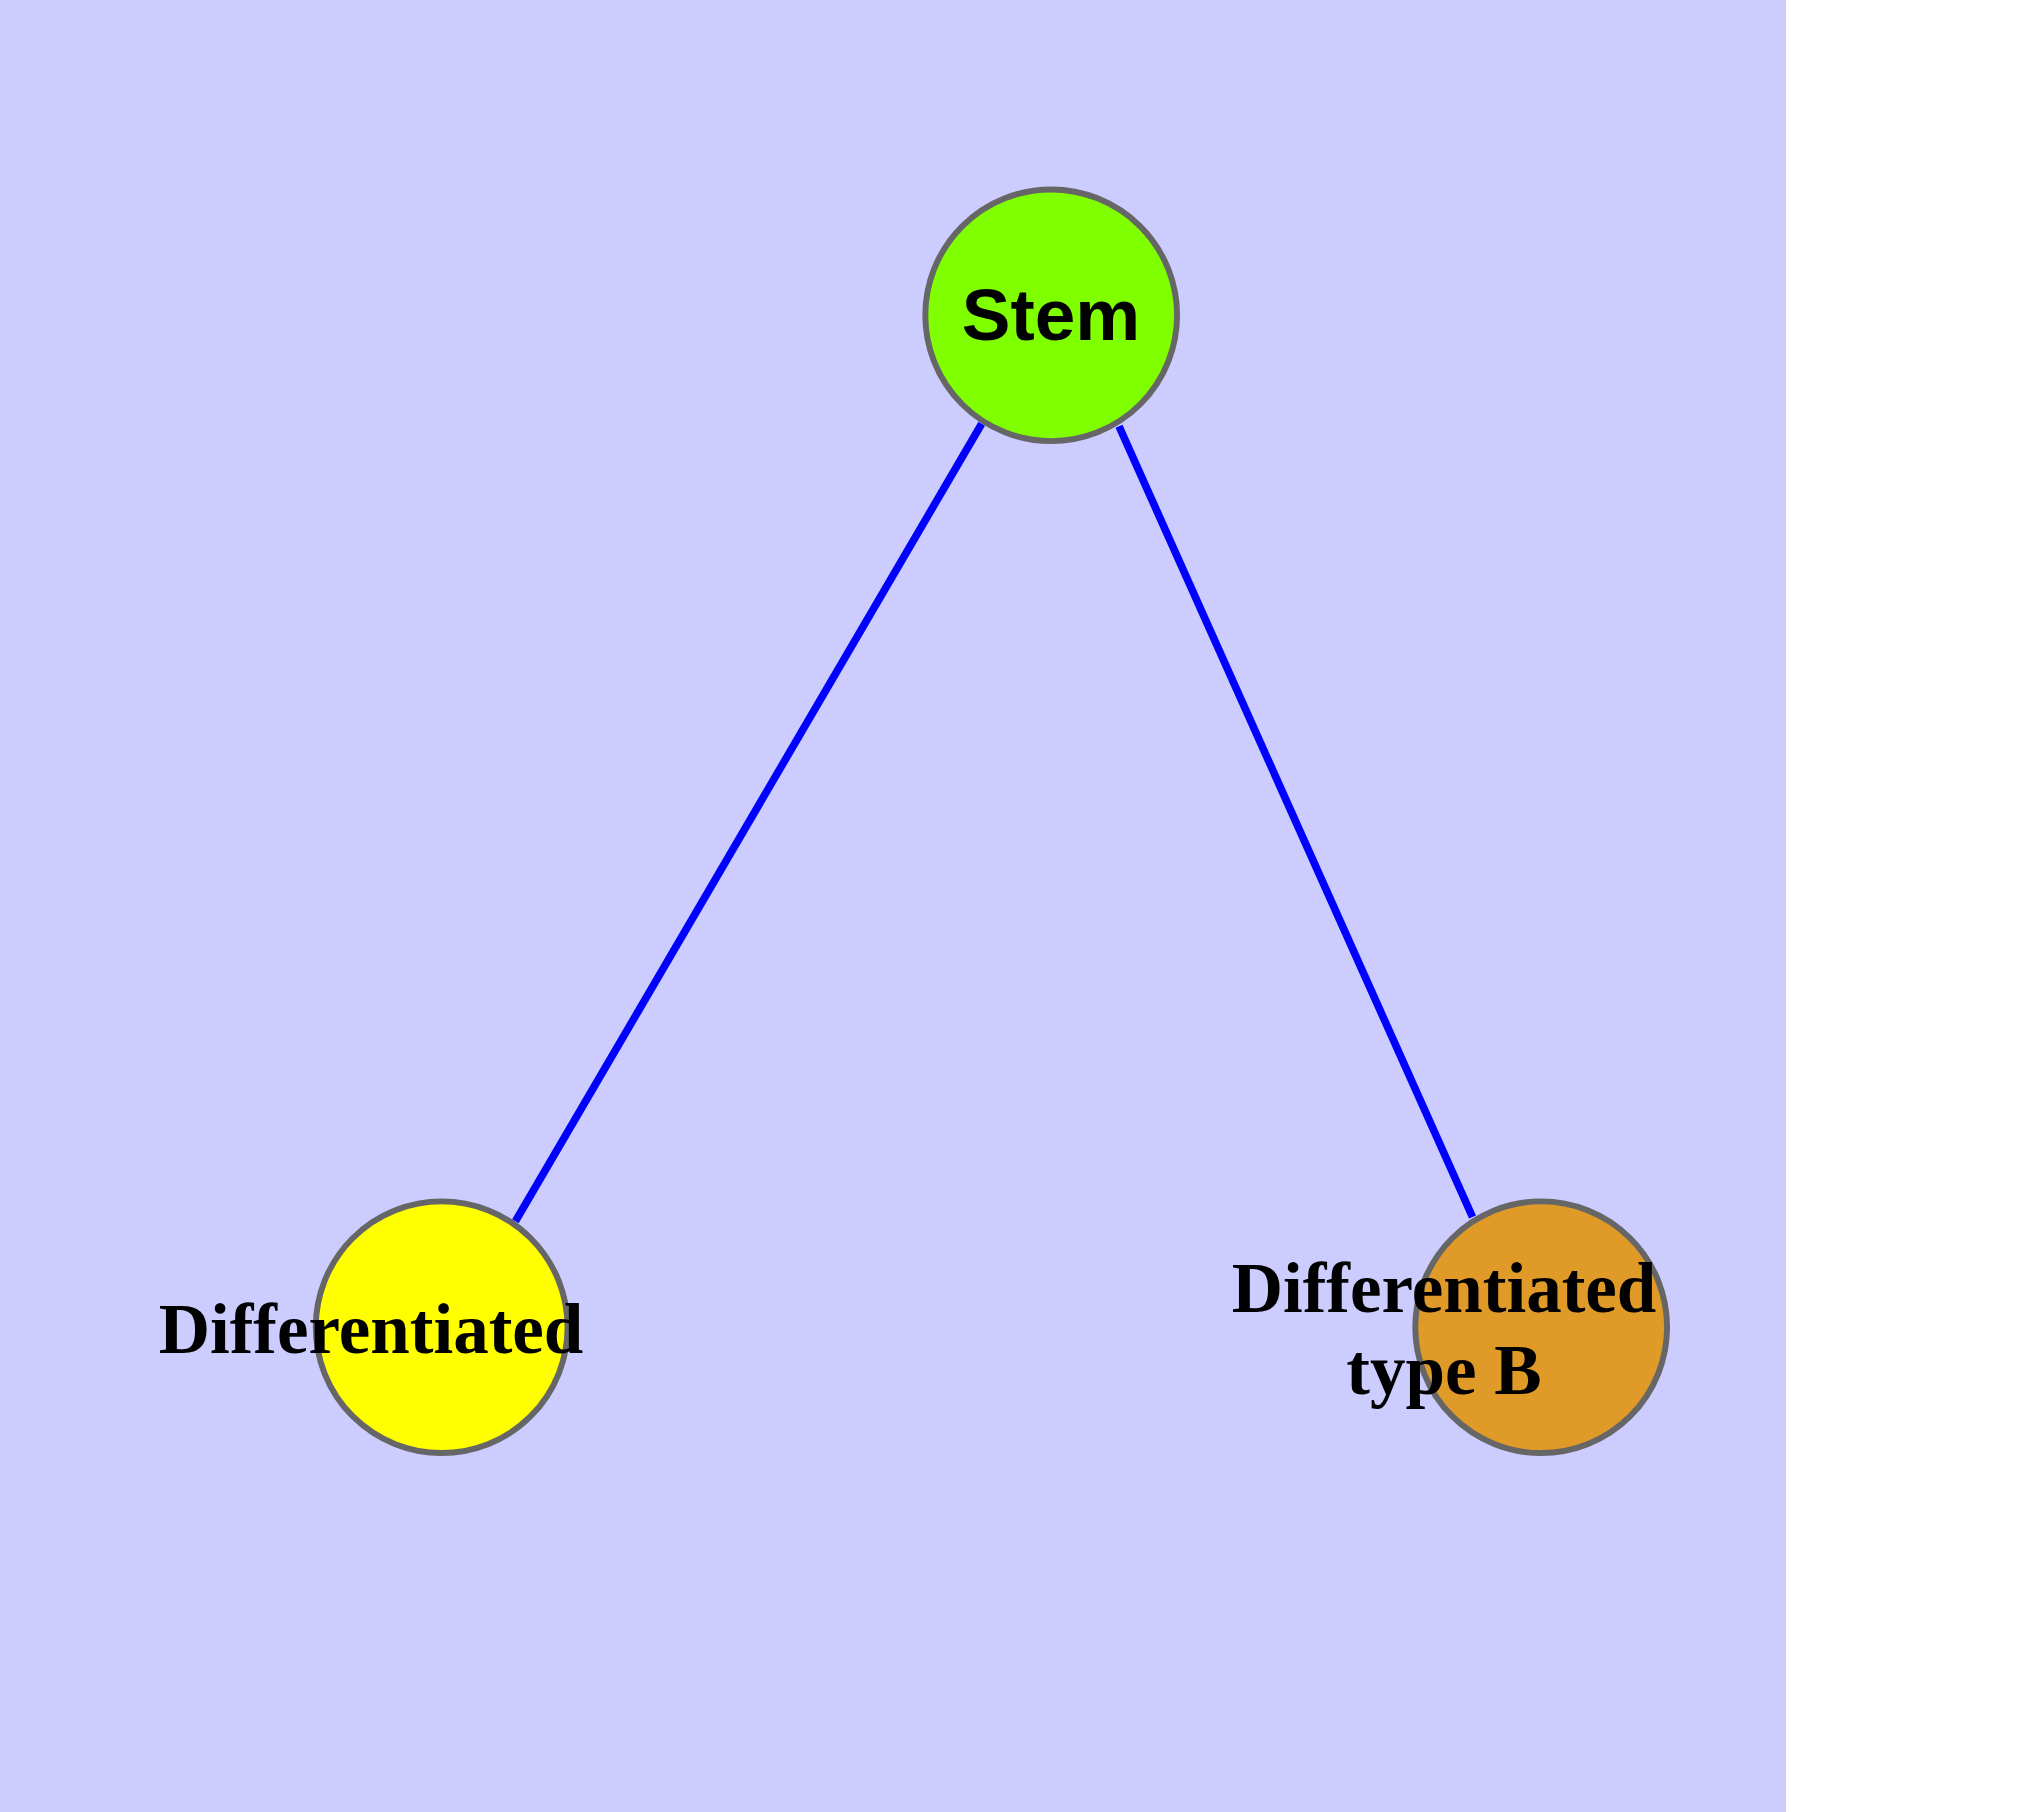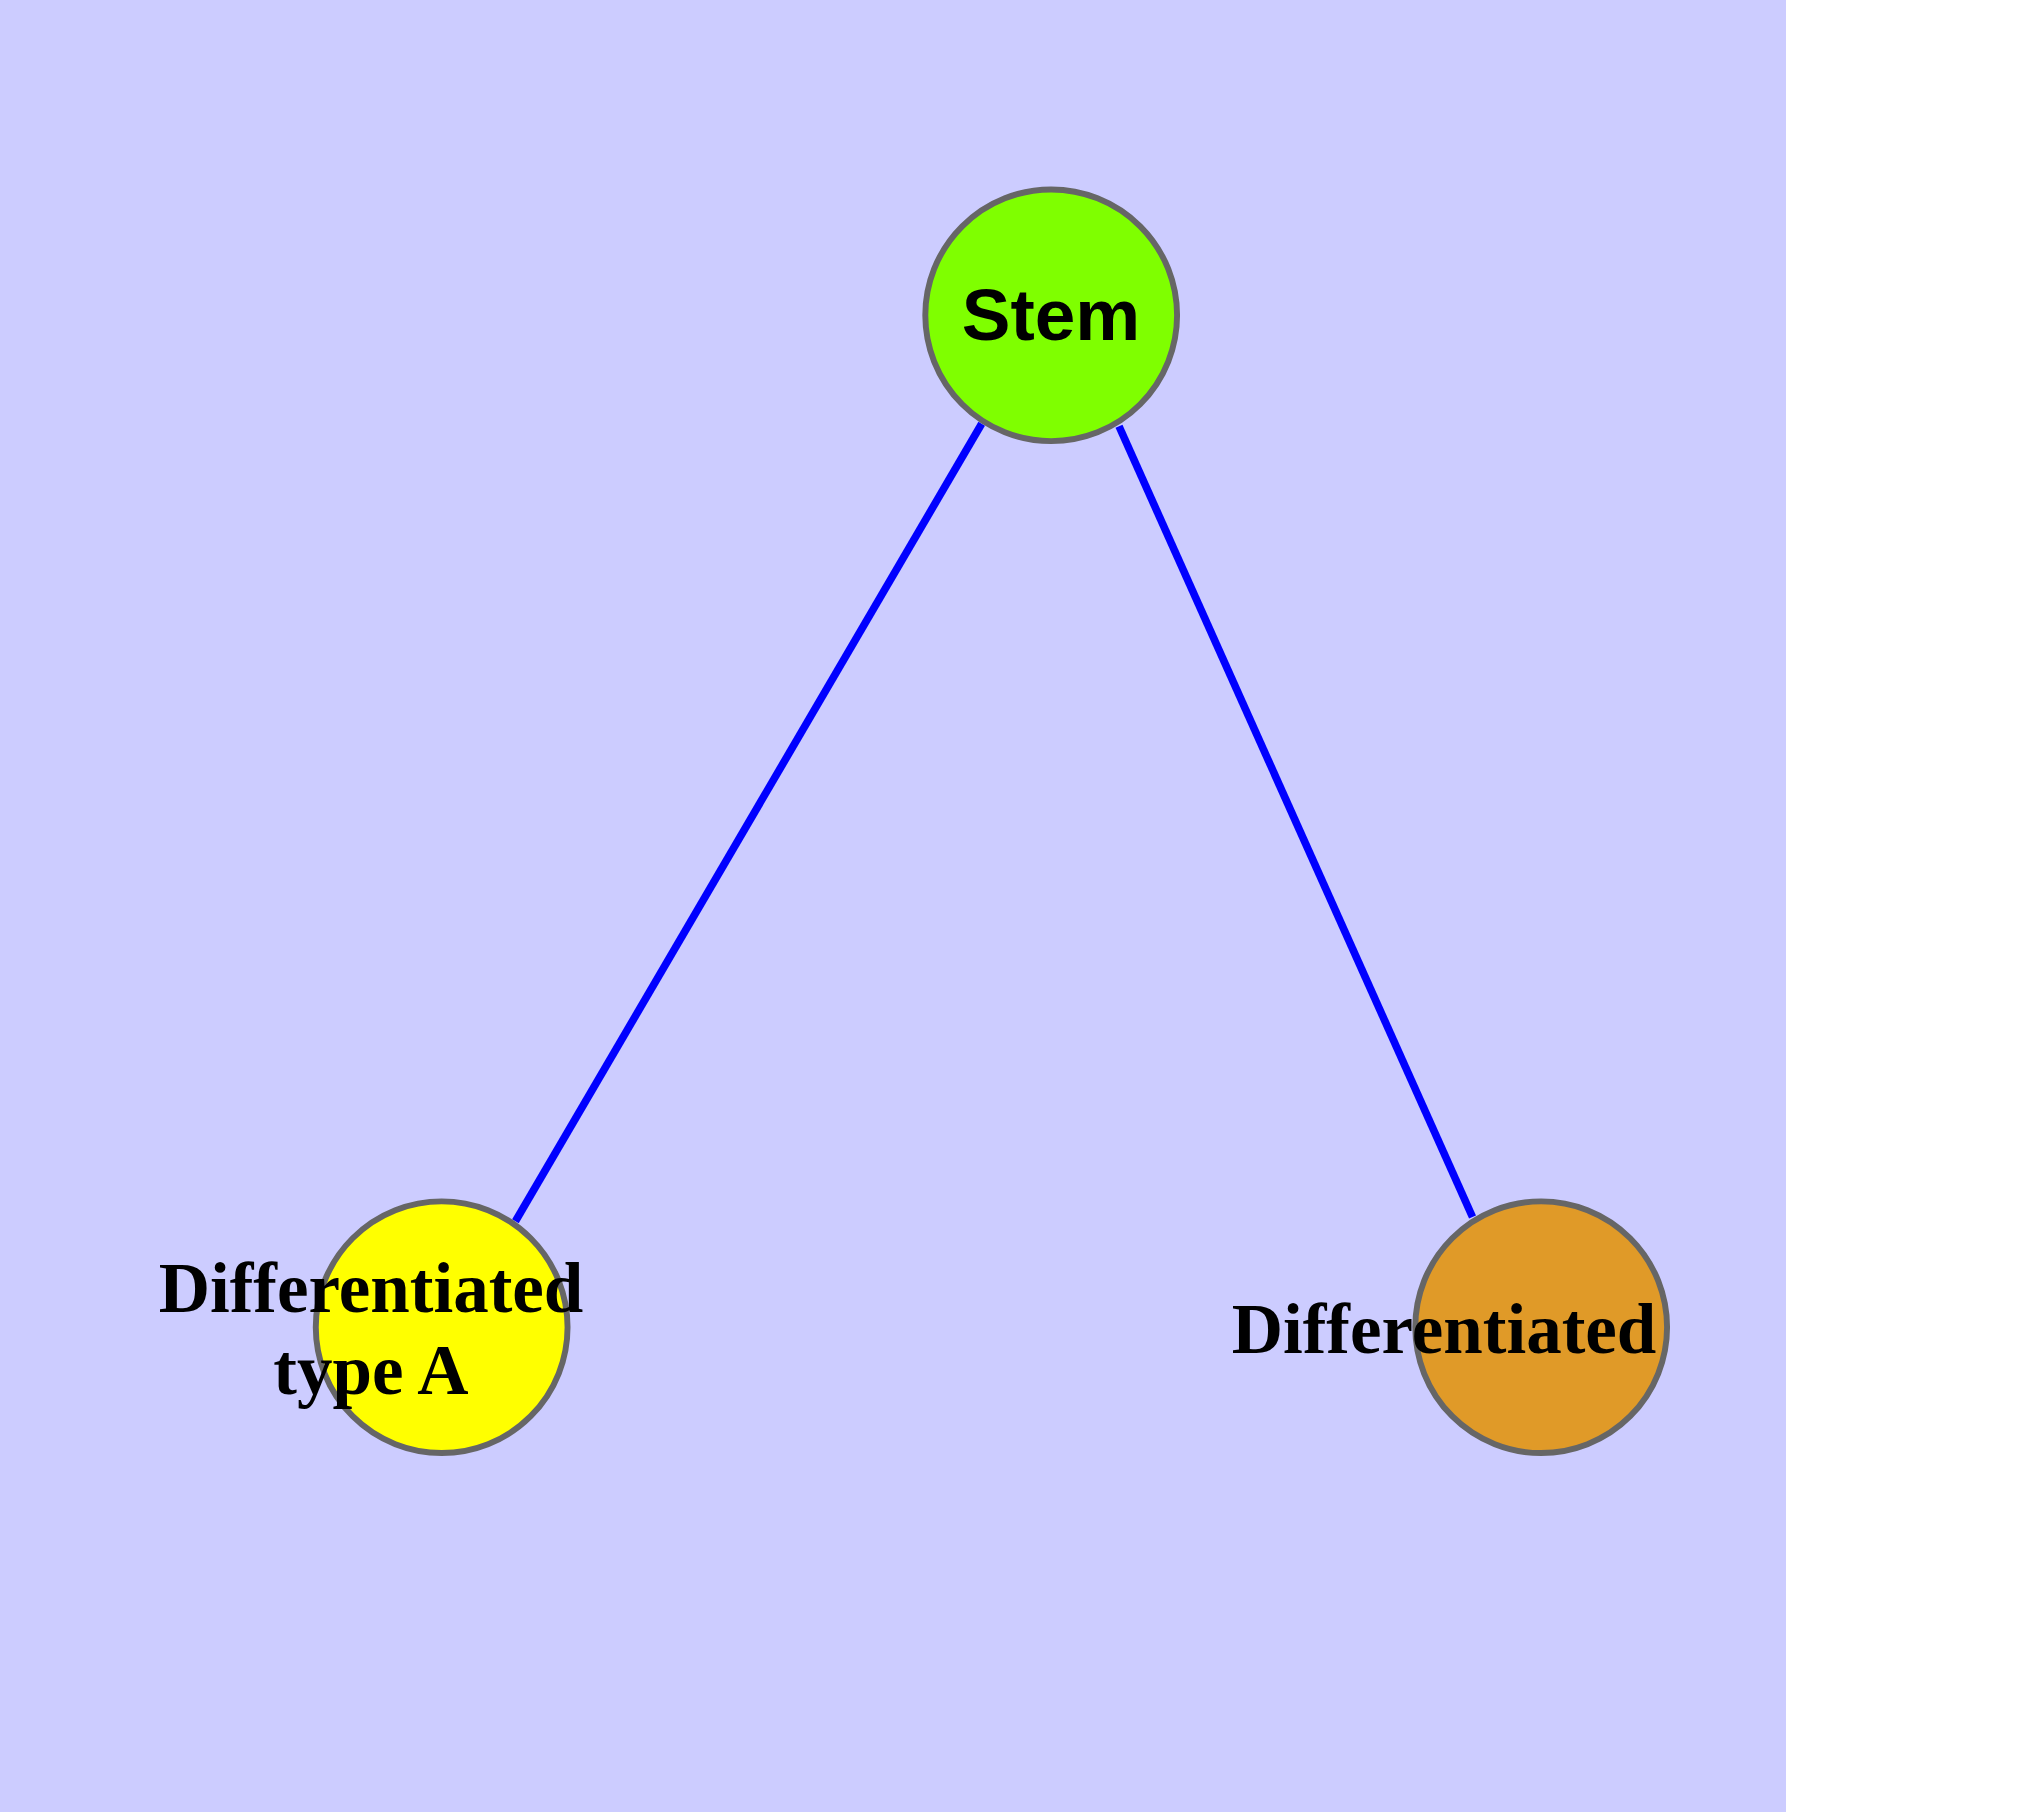--- a/index.html
+++ b/index.html
@@ -61,18 +61,18 @@
       </g>
     <g id="node-layer">
         <circle cx="1240" cy="372" r="148.5" fill="#7fff00" stroke="#666666" stroke-width="7"></circle>
         <circle cx="521" cy="1566" r="148.5" fill="#ffff00" stroke="#666666" stroke-width="7"></circle>
         <circle cx="1818" cy="1566" r="148.5" fill="#e09a28" stroke="#666666" stroke-width="7"></circle>
       </g>
   </svg>
 
   <div id="label-layer">
       <div class="node-label stem" style="left: 1051px; top: 315px; font-size: 73px; color: rgb(0, 0, 0);"><div>Stem</div></div>
-      <div class="node-label diff" style="left: 371px; top: 1329px; font-size: 71px; color: rgb(0, 0, 0);"><div>Differentiated</div><div>type A</div></div>
-      <div class="node-label diff" style="left: 1444px; top: 1329px; font-size: 71px; color: rgb(0, 0, 0);"><div>Differentiated</div></div>
+      <div class="node-label diff" style="left: 371px; top: 1329px; font-size: 71px; color: rgb(0, 0, 0);"><div>Differentiated</div></div>
+      <div class="node-label diff" style="left: 1444px; top: 1329px; font-size: 71px; color: rgb(0, 0, 0);"><div>Differentiated</div><div>type B</div></div>
     </div>
 
 </div>
 
 
 </body></html>

